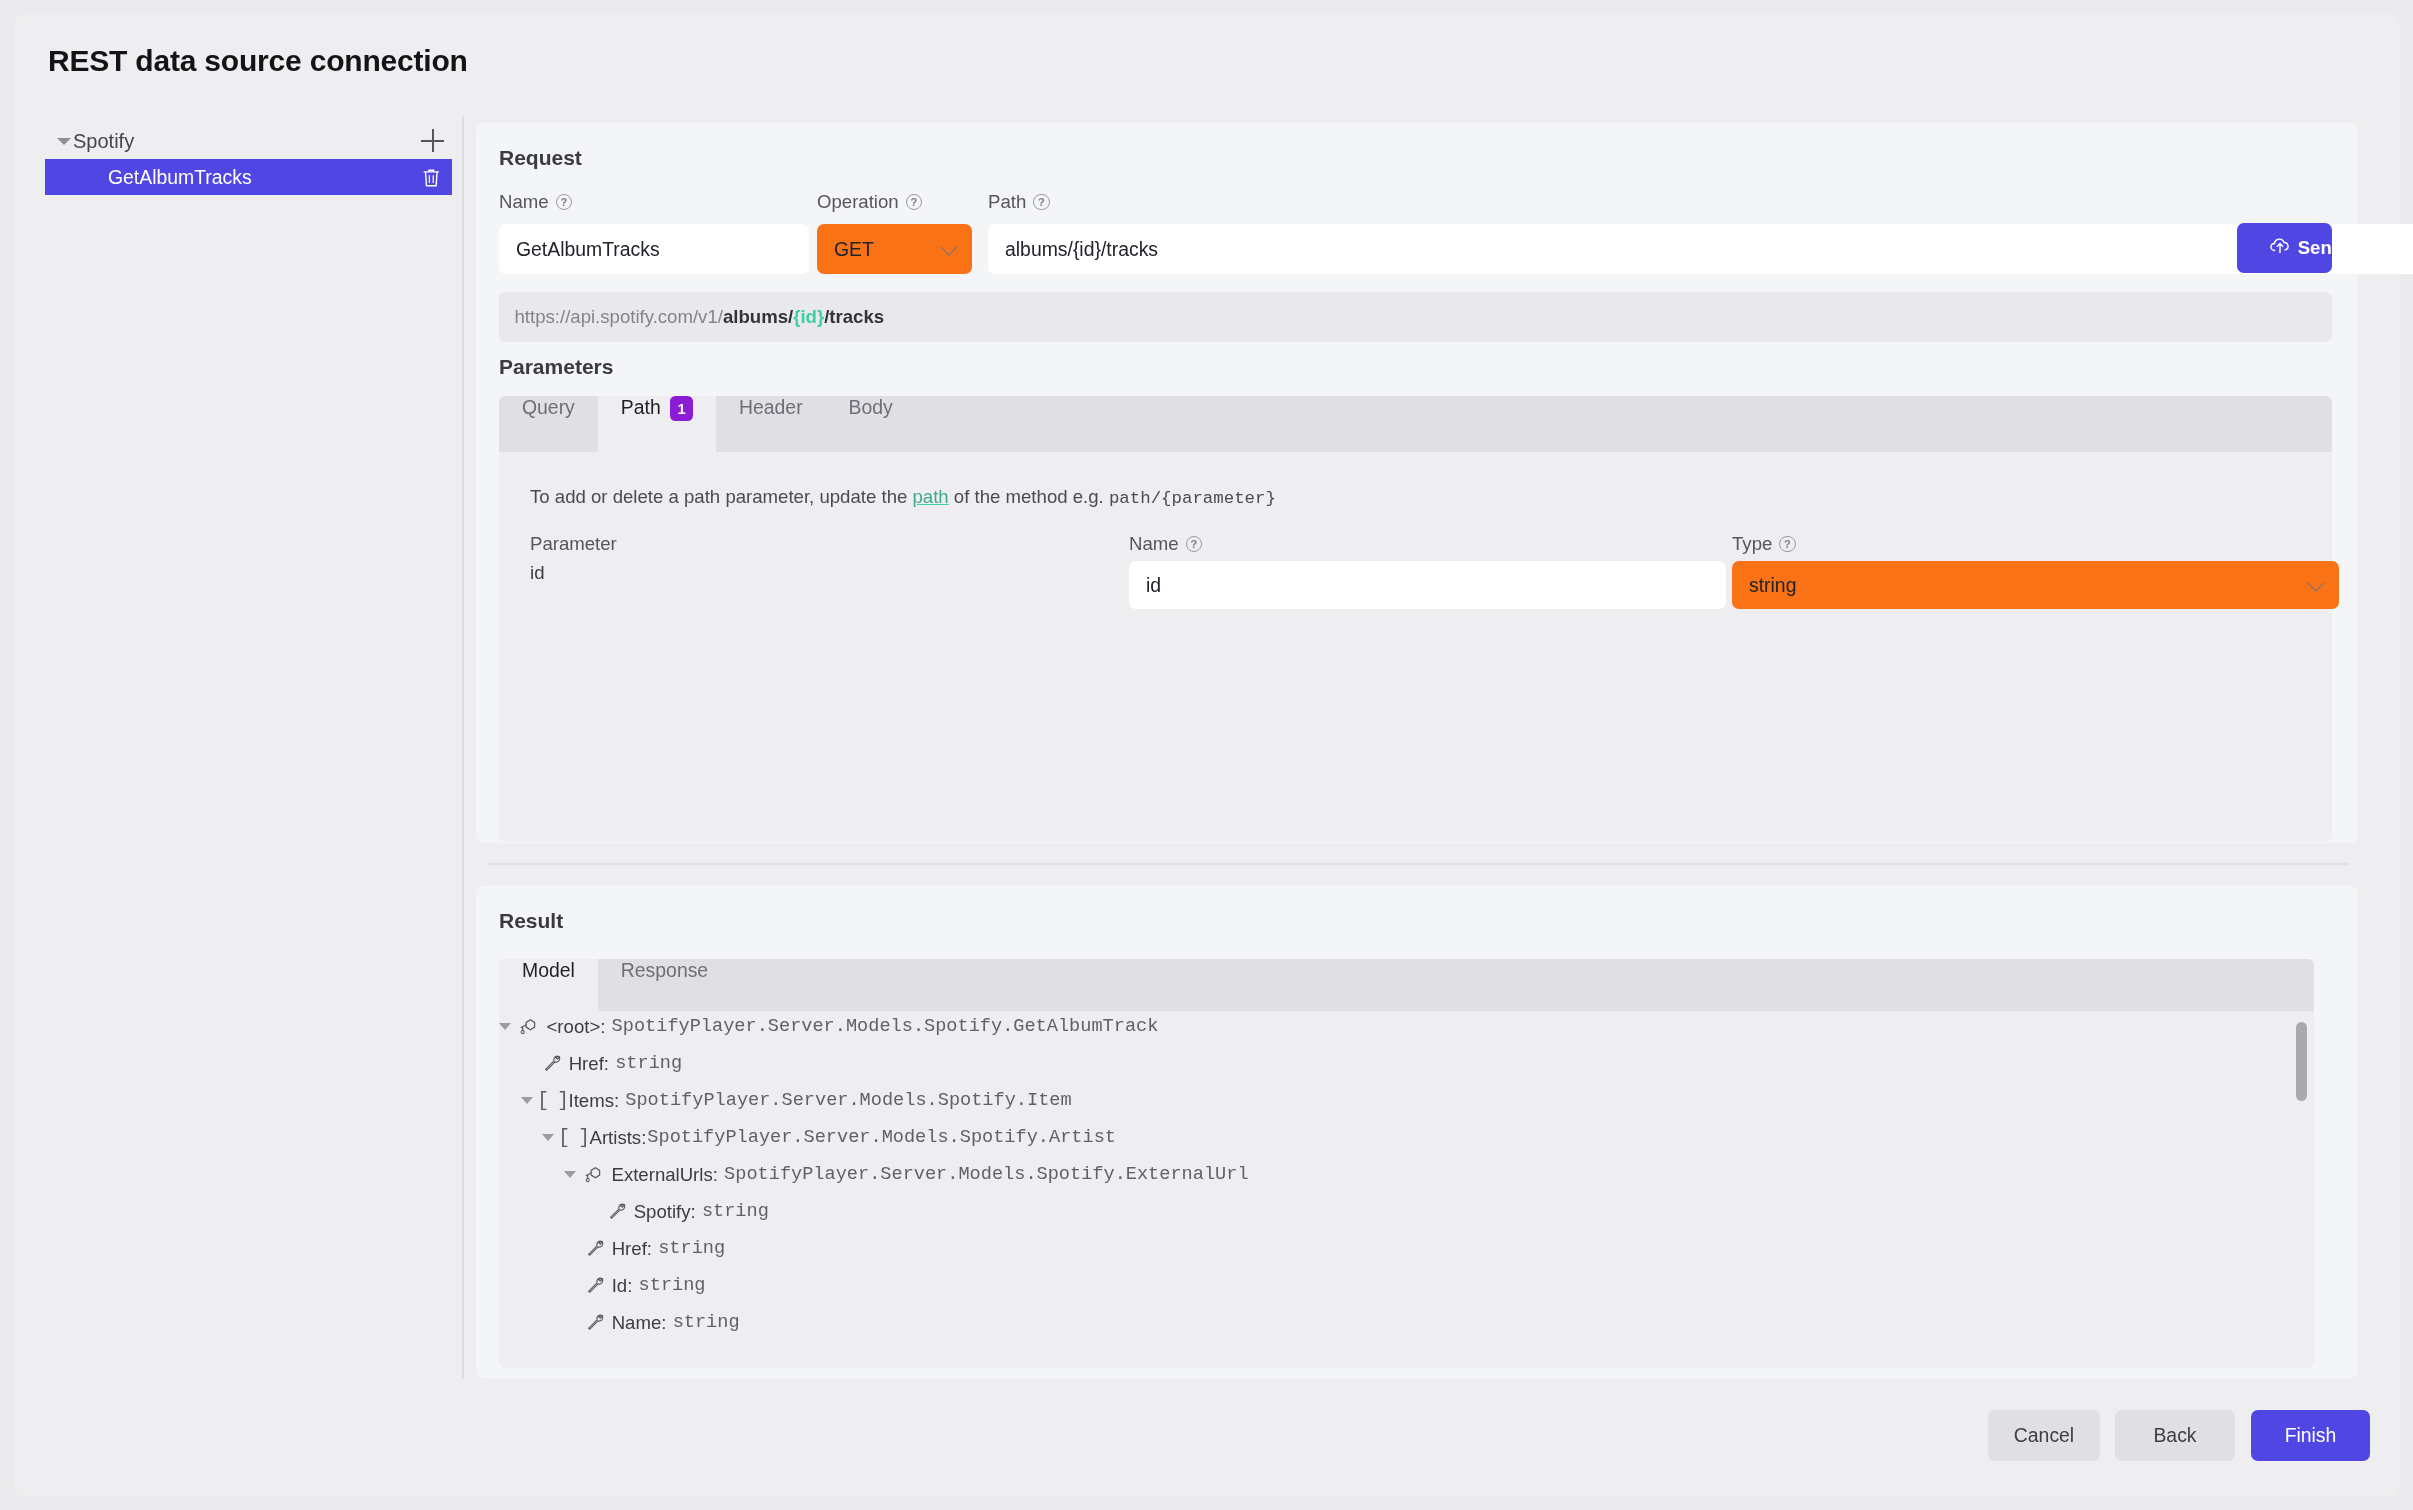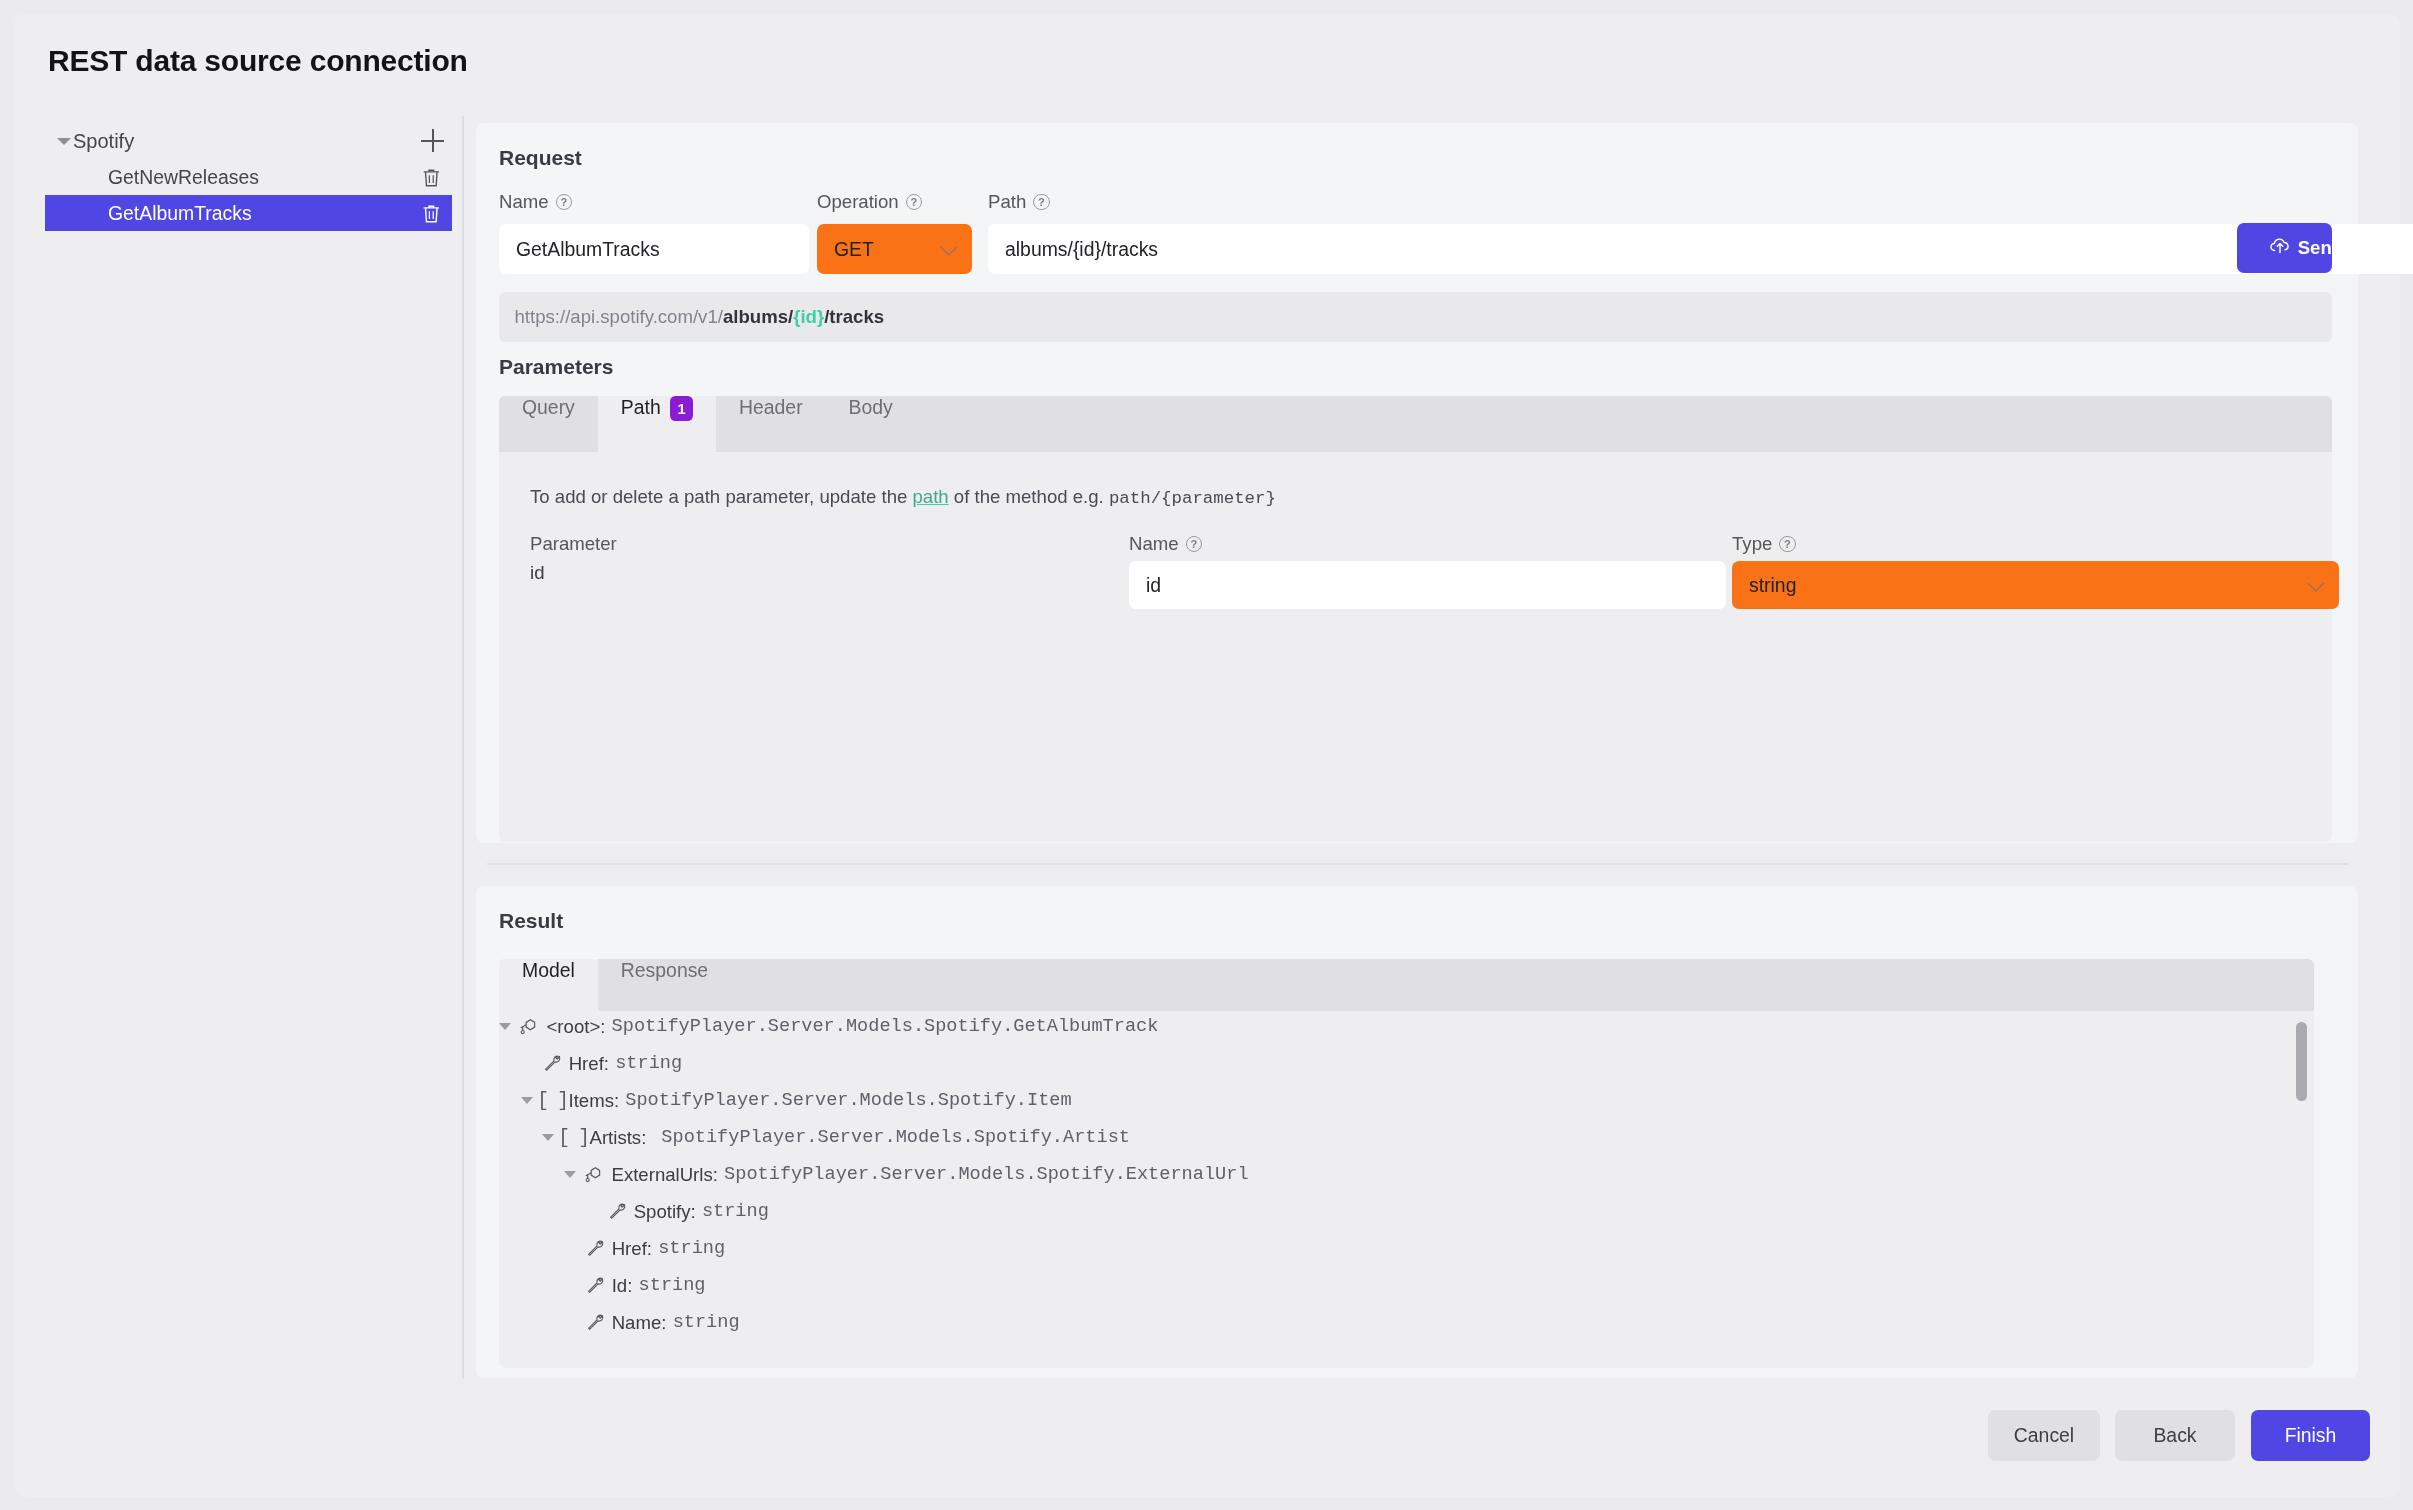--- a/index.html
+++ b/index.html
@@ -184,29 +184,20 @@
 
   <div class="page-title">REST data source connection</div>
 
   <div class="sidebar">
     <div class="tree-root">
       <span class="caret"></span>
       <span class="label">Spotify</span>
       <span class="plus-btn"></span>
     </div>
 
-    <div class="tree-item">
-      <span class="label">GetNewReleases</span>
-      <span class="trash">
-        <svg width="18.6" height="20" viewBox="0 0 24 26" fill="none">
-          <path d="M2 5h20M9 5V3h6v2M4.5 5l1.2 18h12.6L19.5 5" stroke="#55555e" stroke-width="1.8" fill="none"></path>
-          <path d="M9.5 9.5v10M14.5 9.5v10" stroke="#55555e" stroke-width="1.6"></path>
-        </svg>
-      </span>
-    </div>
 
     <div class="tree-item selected">
       <span class="label">GetAlbumTracks</span>
       <span class="trash">
         <svg width="18.6" height="20" viewBox="0 0 24 26" fill="none">
           <path d="M2 5h20M9 5V3h6v2M4.5 5l1.2 18h12.6L19.5 5" stroke="#ffffff" stroke-width="1.8" fill="none"></path>
           <path d="M9.5 9.5v10M14.5 9.5v10" stroke="#ffffff" stroke-width="1.6"></path>
         </svg>
       </span>
     </div>
@@ -352,21 +343,21 @@
         </span>
         <span class="nname">Items:</span>
         <span class="ntype" style="margin-left: 6.2px;">SpotifyPlayer.Server.Models.Spotify.Item</span>
       </div>
       <div class="node" style="padding-left: 43px;">
         <span class="tcaret"></span>
         <span class="nicon">
           <span class="arr">[&nbsp;]</span>
         </span>
         <span class="nname">Artists:</span>
-        <span class="ntype" style="margin-left: 15px;">SpotifyPlayer.Server.Models.Spotify.Artist</span>
+        <span class="ntype" style="margin-left: 1px;">SpotifyPlayer.Server.Models.Spotify.Artist</span>
       </div>
       <div class="node" style="padding-left: 65px;">
         <span class="tcaret"></span>
         <span class="nicon">
           <svg width="20" height="18.6" viewBox="0 0 26 24" fill="none">
             <path d="M13.5 3.5 L19 7 L19 13 L13.5 16.5 L8 13 L8 7 Z" stroke="#5a5a63" stroke-width="1.6" fill="none"></path>
             <path d="M8 10 L3.5 12.5 M3.5 12.5 L3.5 18 M3.5 12.5 L1 14" stroke="#5a5a63" stroke-width="1.6" fill="none"></path>
             <circle cx="3.5" cy="19.5" r="2" stroke="#5a5a63" stroke-width="1.5" fill="none"></circle>
           </svg>
         </span>

